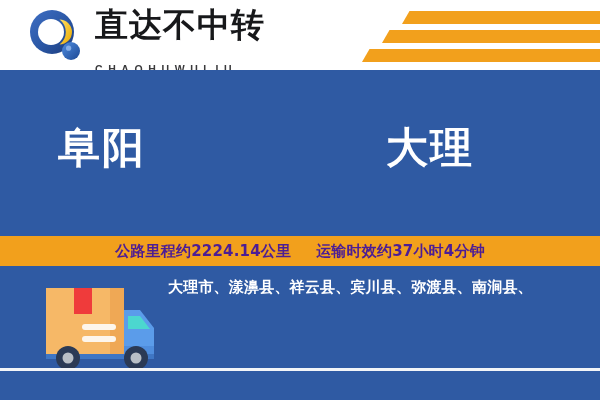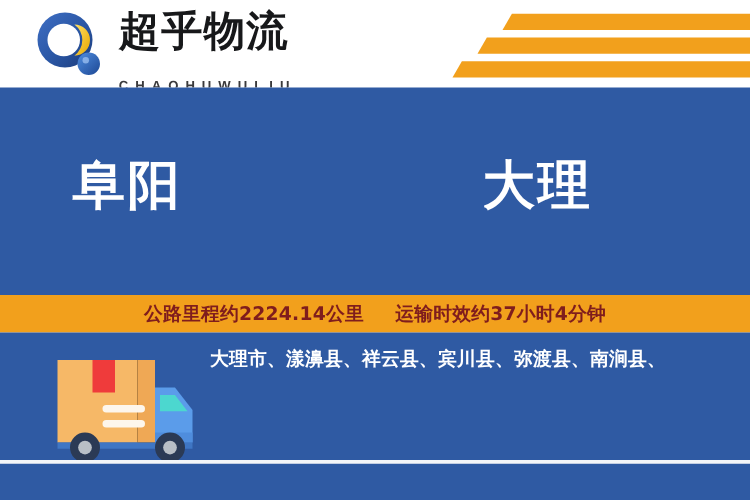--- a/index.html
+++ b/index.html
@@ -128,21 +128,21 @@
     width: 600px; height: 30px;
     background: #f2a01c;
     display: flex;
     align-items: center;
     justify-content: center;
   }
   .info-bar-inner {
     font-family: "DejaVu Sans", sans-serif;
     font-size: 15px;
     font-weight: bold;
-    color: #7f1d1d;
+    color: #4c1d95;
     white-space: nowrap;
     letter-spacing: 0.2px;
   }
   .info-gap { display: inline-block; width: 14px; }
 
   
   .blue-bottom {
     position: absolute;
     left: 0; top: 266px;
     width: 600px; height: 134px;
@@ -201,21 +201,21 @@
         </defs>
         <circle cx="24" cy="24" r="22" fill="url(#lgBlue)"></circle>
         <circle cx="23" cy="24" r="13" fill="#ffffff"></circle>
         <path d="M31.5 11.5 A15.5 15.5 0 0 1 31.5 36.5 A12.2 12.2 0 0 0 31.5 11.5 Z" fill="url(#lgMoon)"></path>
         <circle cx="43" cy="43" r="9" fill="url(#lgDot)"></circle>
         <circle cx="40.6" cy="40.2" r="2.6" fill="#9dc2f2" opacity="0.75"></circle>
       </svg>
     </div>
 
     <div class="logo-text">
-      <div class="logo-cn">超乎物流</div>
+      <div class="logo-cn">直达不中转</div>
       <div class="logo-en">CHAOHUWULIU</div>
     </div>
 
     <div class="stripes">
       <div class="stripe stripe-1"></div>
       <div class="stripe stripe-2"></div>
       <div class="stripe stripe-3"></div>
     </div>
   </div>
 

